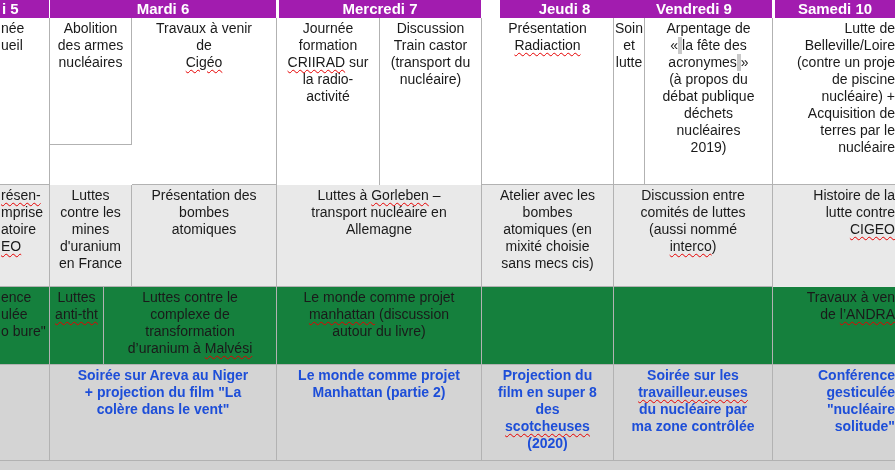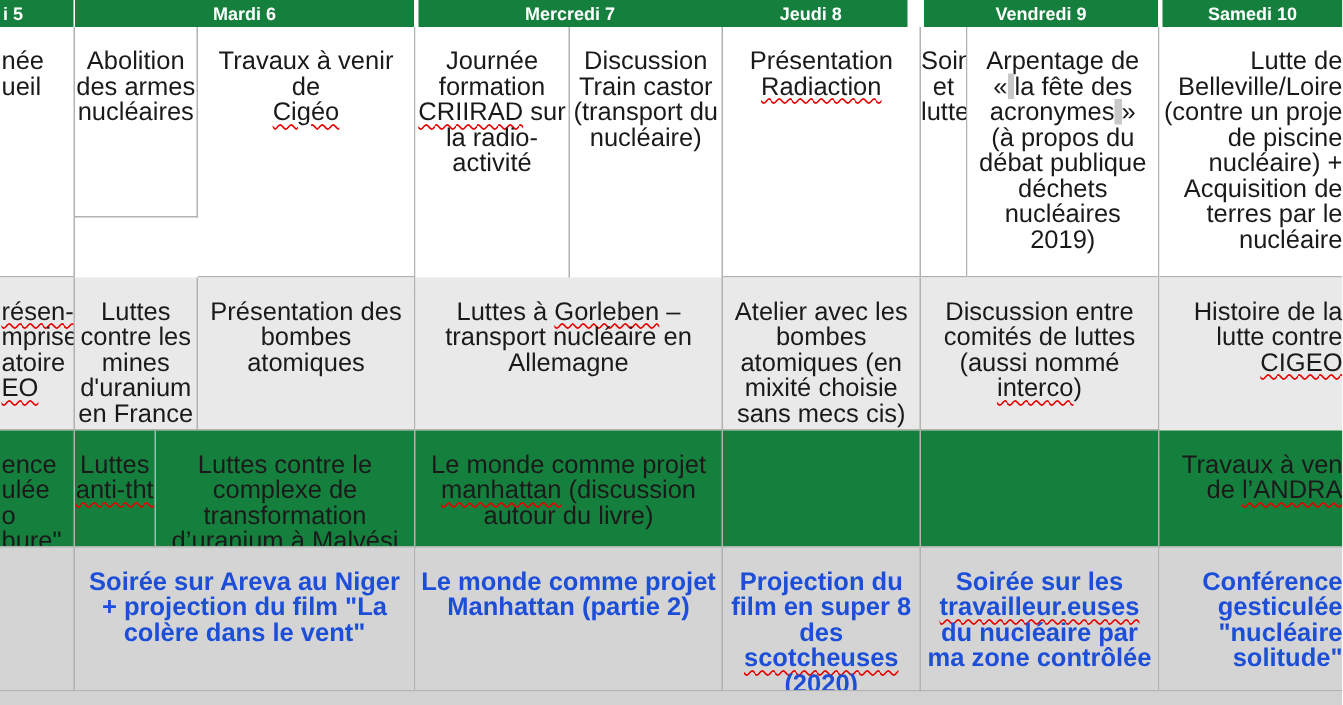--- a/index.html
+++ b/index.html
@@ -1,42 +1,42 @@
 <!DOCTYPE html>
 <html><head>
 <meta charset="utf-8">
 <style>
   html,body{margin:0;padding:0;}
   body{font-family:"Liberation Sans","DejaVu Sans",sans-serif;}
   #screen{position:relative;width:895px;height:470px;background:#ffffff;overflow:hidden;}
-  .hdrbar{position:absolute;top:0;height:18px;background:#15803d;color:#ffffff;
-          font-size:12px;font-weight:bold;line-height:18px;text-align:center;overflow:hidden;}
+  .hdrbar{position:absolute;top:0;height:18px;background:#a21caf;color:#ffffff;
+          font-size:15px;font-weight:bold;line-height:18px;text-align:center;overflow:hidden;}
   .hdrbar.al-left{text-align:left;padding-left:2px;}
   .cell{position:absolute;box-sizing:border-box;border-right:1px solid #b2b2b2;border-bottom:1px solid #b2b2b2;
-        font-size:17px;line-height:17px;text-align:center;color:#1a1a1a;padding-top:14px;overflow:hidden;}
+        font-size:14px;line-height:17px;text-align:center;color:#1a1a1a;padding-top:2px;overflow:hidden;}
   .al-left{text-align:left;padding-left:1px;}
   .bg-r1{background:#ffffff;}
   .bg-r2{background:#e9e9e9;}
   .bg-r3{background:#15803d;}
   .bg-r4{background:#d4d4d4;font-weight:bold;color:#1d4ed8;}
   .no-br{border-right:none;text-align:right;}
   .sq{text-decoration:underline;text-decoration-style:wavy;text-decoration-color:#e60000;
       text-decoration-thickness:1px;text-underline-offset:2px;}
   .nb{background:#c8c8c8;display:inline-block;min-width:4px;}
   #below-table{position:absolute;left:0;top:461px;width:895px;height:9px;background:#d2d2d2;}
 </style>
 </head>
 <body>
 
 <div id="screen">
 
   <div class="hdrbar al-left" style="left:0;width:47px">i 5</div>
   <div class="hdrbar" style="left:50px;width:226px">Mardi 6</div>
   <div class="hdrbar" style="left:279px;width:202px">Mercredi 7</div>
-  <div class="hdrbar" style="left:476px;width:129px">Jeudi 8</div>
+  <div class="hdrbar" style="left:500px;width:129px">Jeudi 8</div>
   <div class="hdrbar" style="left:616px;width:156px">Vendredi 9</div>
   <div class="hdrbar" style="left:775px;width:120px">Samedi 10</div>
 
   <div class="cell bg-r1 al-left" style="left:0;top:18px;width:50px;height:167px"><span>née</span><br><span>ueil</span></div>
   <div class="cell bg-r1" style="left:50px;top:18px;width:82px;height:127px"><span>Abolition</span><br><span>des armes</span><br><span>nucléaires</span></div>
   <div class="cell bg-r1" style="left:132px;top:18px;width:145px;height:167px"><span>Travaux à venir</span><br><span>de</span><br><span class="sq">Cigéo</span></div>
   <div class="cell bg-r1" style="left:277px;top:18px;width:103px;height:179px"><span>Journée</span><br><span>formation</span><br><span class="sq">CRIIRAD</span><span> sur</span><br><span>la radio-</span><br><span>activité</span></div>
   <div class="cell bg-r1" style="left:380px;top:18px;width:102px;height:209px"><span>Discussion</span><br><span>Train castor</span><br><span>(transport du</span><br><span>nucléaire)</span></div>
   <div class="cell bg-r1" style="left:482px;top:18px;width:132px;height:167px"><span>Présentation</span><br><span class="sq">Radiaction</span></div>
   <div class="cell bg-r1" style="left:614px;top:18px;width:31px;height:167px;padding-left:0;padding-right:0"><span>Soin</span><br><span>et</span><br><span>lutte</span></div>

